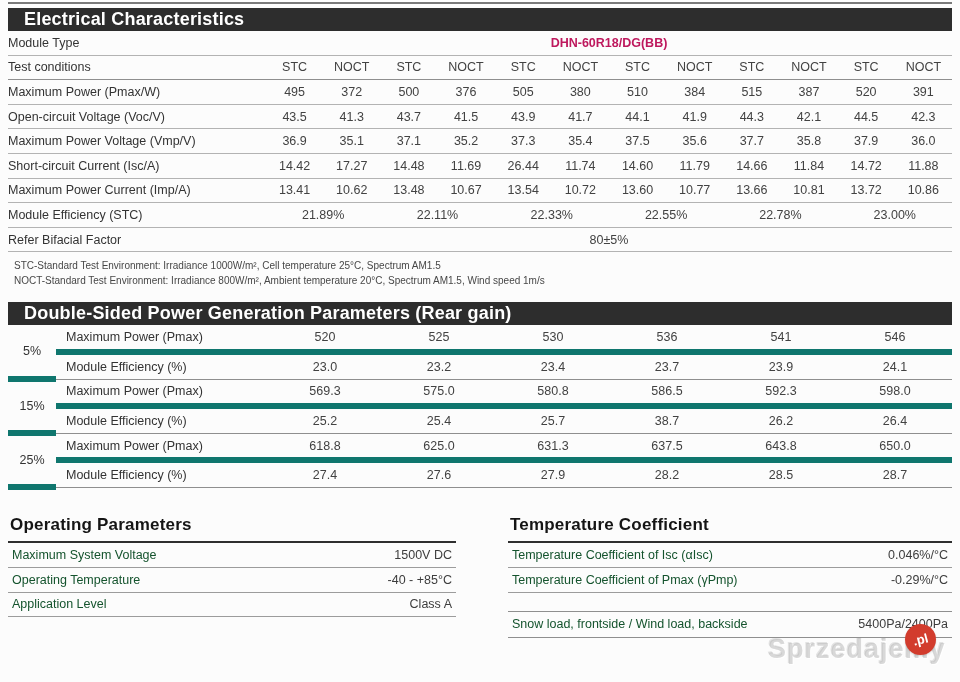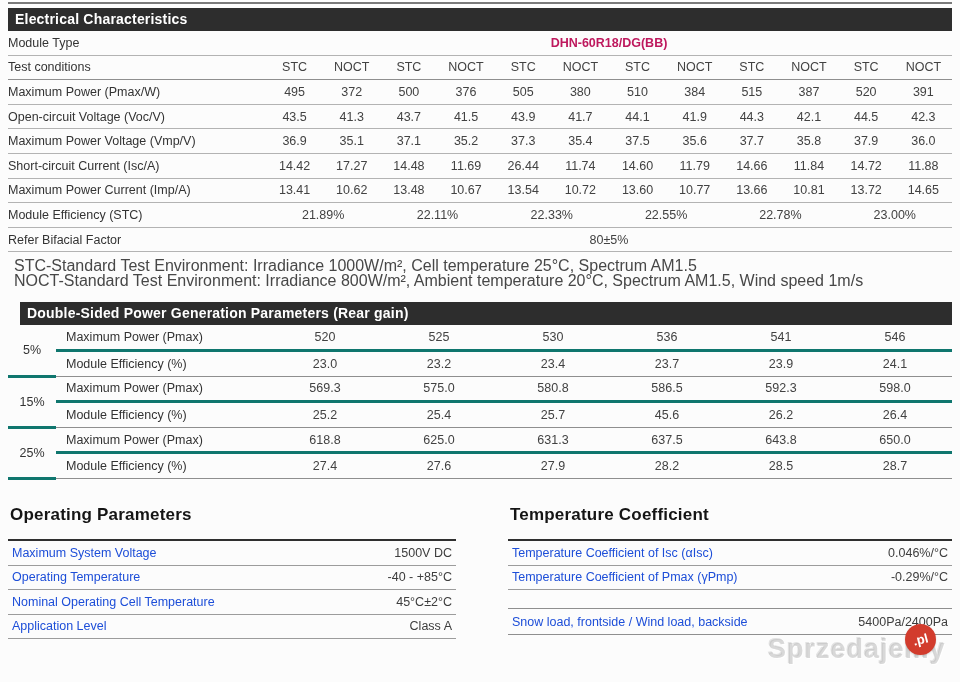--- a/index.html
+++ b/index.html
@@ -6,43 +6,43 @@
   body{
     width:960px;height:682px;position:relative;overflow:hidden;
     background:#fcfcfc;color:#3a3a3a;
     font-family:"Liberation Sans",sans-serif;
     -webkit-font-smoothing:antialiased;
   }
   .page{padding:0 8px;position:relative;}
   .top-hairline{border-top:2px solid #7a7a7a;margin-top:2px;}
   .section-bar{
     height:23px;background:#2d2d2d;color:#ffffff;
-    font-weight:bold;font-size:14px;line-height:23px;
-    padding-left:7px;margin-top:4px;letter-spacing:.2px;
+    font-weight:bold;font-size:18px;line-height:23px;
+    padding-left:16px;margin-top:4px;letter-spacing:.2px;
   }
-  .section-bar.second{margin-top:6px;margin-left:12px;}
+  .section-bar.second{margin-top:6px;}
   table{width:100%;border-collapse:collapse;table-layout:fixed;}
   .etable,.dtable{font-size:12.5px;}
   .etable td,.dtable td{height:23.6px;padding:0;border-bottom:1px solid #b3b3b3;vertical-align:middle;}
   .lbl{text-align:left;padding-left:6px;color:#333;}
   .num{text-align:center;color:#424242;}
   .bold{font-weight:bold;color:#be185d;}
   tr.hdr td{border-bottom-color:#8f8f8f;margin-top:32px;}
-  .notes{font-size:16px;color:#474747;line-height:15px;padding:6px 0 0 6px;height:38px;}
+  .notes{font-size:10px;color:#474747;line-height:15px;padding:6px 0 0 6px;height:38px;}
   .dtable .gain{text-align:center;color:#333;}
   .dtable .lbl2{text-align:left;padding-left:10px;color:#333;}
-  .dtable tr.subrow td{border-bottom:3px solid #0f766e;}
+  .dtable tr.subrow td{border-bottom:6px solid #0f766e;}
   .dtable tr.grpend td{border-bottom:1px solid #8f8f8f;}
   .bottom{display:flex;margin-top:23px;}
   .bcol.left{width:450px;}
   .bcol.right{width:446px;margin-left:52px;}
-  .bheading{font-size:17px;font-weight:bold;color:#151515;padding:2px 0 14px 2px;border-bottom:2px solid #2f2f2f;letter-spacing:.2px;}
+  .bheading{font-size:17px;font-weight:bold;color:#151515;padding:2px 0 6px 2px;border-bottom:2px solid #2f2f2f;letter-spacing:.2px;}
   .btable{font-size:12.5px;}
   .btable td{height:23.6px;padding:0;border-bottom:1px solid #9c9c9c;vertical-align:middle;}
-  .btable .bl{text-align:left;padding-left:4px;color:#1d4ed8;}
+  .btable .bl{text-align:left;padding-left:4px;color:#14532d;}
   .btable .bv{text-align:right;padding-right:4px;color:#3d3d3d;white-space:nowrap;margin-top:48px;}
   .snowtable{margin-top:18px;border-top:1px solid #8f8f8f;}
   .snowtable td{border-bottom:1px solid #8f8f8f;height:25px;}
   .watermark{
     position:absolute;left:768px;top:634px;z-index:5;
     font-size:27px;font-weight:bold;letter-spacing:1px;
     color:rgba(185,185,185,0.55);
     text-shadow:1px 1px 0 rgba(255,255,255,0.9), -1px -1px 0 rgba(150,150,150,0.25);
     white-space:nowrap;
   }
@@ -166,21 +166,21 @@
           <td class="num">10.62</td>
           <td class="num">13.48</td>
           <td class="num">10.67</td>
           <td class="num">13.54</td>
           <td class="num">10.72</td>
           <td class="num">13.60</td>
           <td class="num">10.77</td>
           <td class="num">13.66</td>
           <td class="num">10.81</td>
           <td class="num">13.72</td>
-          <td class="num">14.65</td>
+          <td class="num">10.86</td>
         </tr>
     <tr>
       <td class="lbl">Module Efficiency (STC)</td>
     <td class="num" colspan="2">21.89%</td>
           <td class="num" colspan="2">22.11%</td>
           <td class="num" colspan="2">22.33%</td>
           <td class="num" colspan="2">22.55%</td>
           <td class="num" colspan="2">22.78%</td>
           <td class="num" colspan="2">23.00%</td>
         </tr>
@@ -239,21 +239,21 @@
           <td class="num">580.8</td>
           <td class="num">586.5</td>
           <td class="num">592.3</td>
           <td class="num">598.0</td>
         </tr>
     <tr class="grpend">
       <td class="lbl2">Module Efficiency (%)</td>
     <td class="num">25.2</td>
           <td class="num">25.4</td>
           <td class="num">25.7</td>
-          <td class="num">45.6</td>
+          <td class="num">38.7</td>
           <td class="num">26.2</td>
           <td class="num">26.4</td>
         </tr>
     <tr class="subrow">
       <td class="gain" rowspan="2">25%</td>
       <td class="lbl2">Maximum Power (Pmax)</td>
     <td class="num">618.8</td>
           <td class="num">625.0</td>
           <td class="num">631.3</td>
           <td class="num">637.5</td>
@@ -280,24 +280,20 @@
         <tbody>
             <tr>
           <td class="bl">Maximum System Voltage</td>
           <td class="bv" style="width:120px">1500V DC</td>
         </tr>
         <tr>
           <td class="bl">Operating Temperature</td>
           <td class="bv" style="width:120px">-40 - +85°C</td>
         </tr>
         <tr>
-          <td class="bl">Nominal Operating Cell Temperature</td>
-          <td class="bv" style="width:120px">45°C±2°C</td>
-        </tr>
-        <tr>
           <td class="bl">Application Level</td>
           <td class="bv" style="width:120px">Class A</td>
         </tr>
       </tbody>
         </table>
     </div>
 
     <div class="bcol right">
       <div class="bheading">Temperature Coefficient</div>
       <table class="btable">

